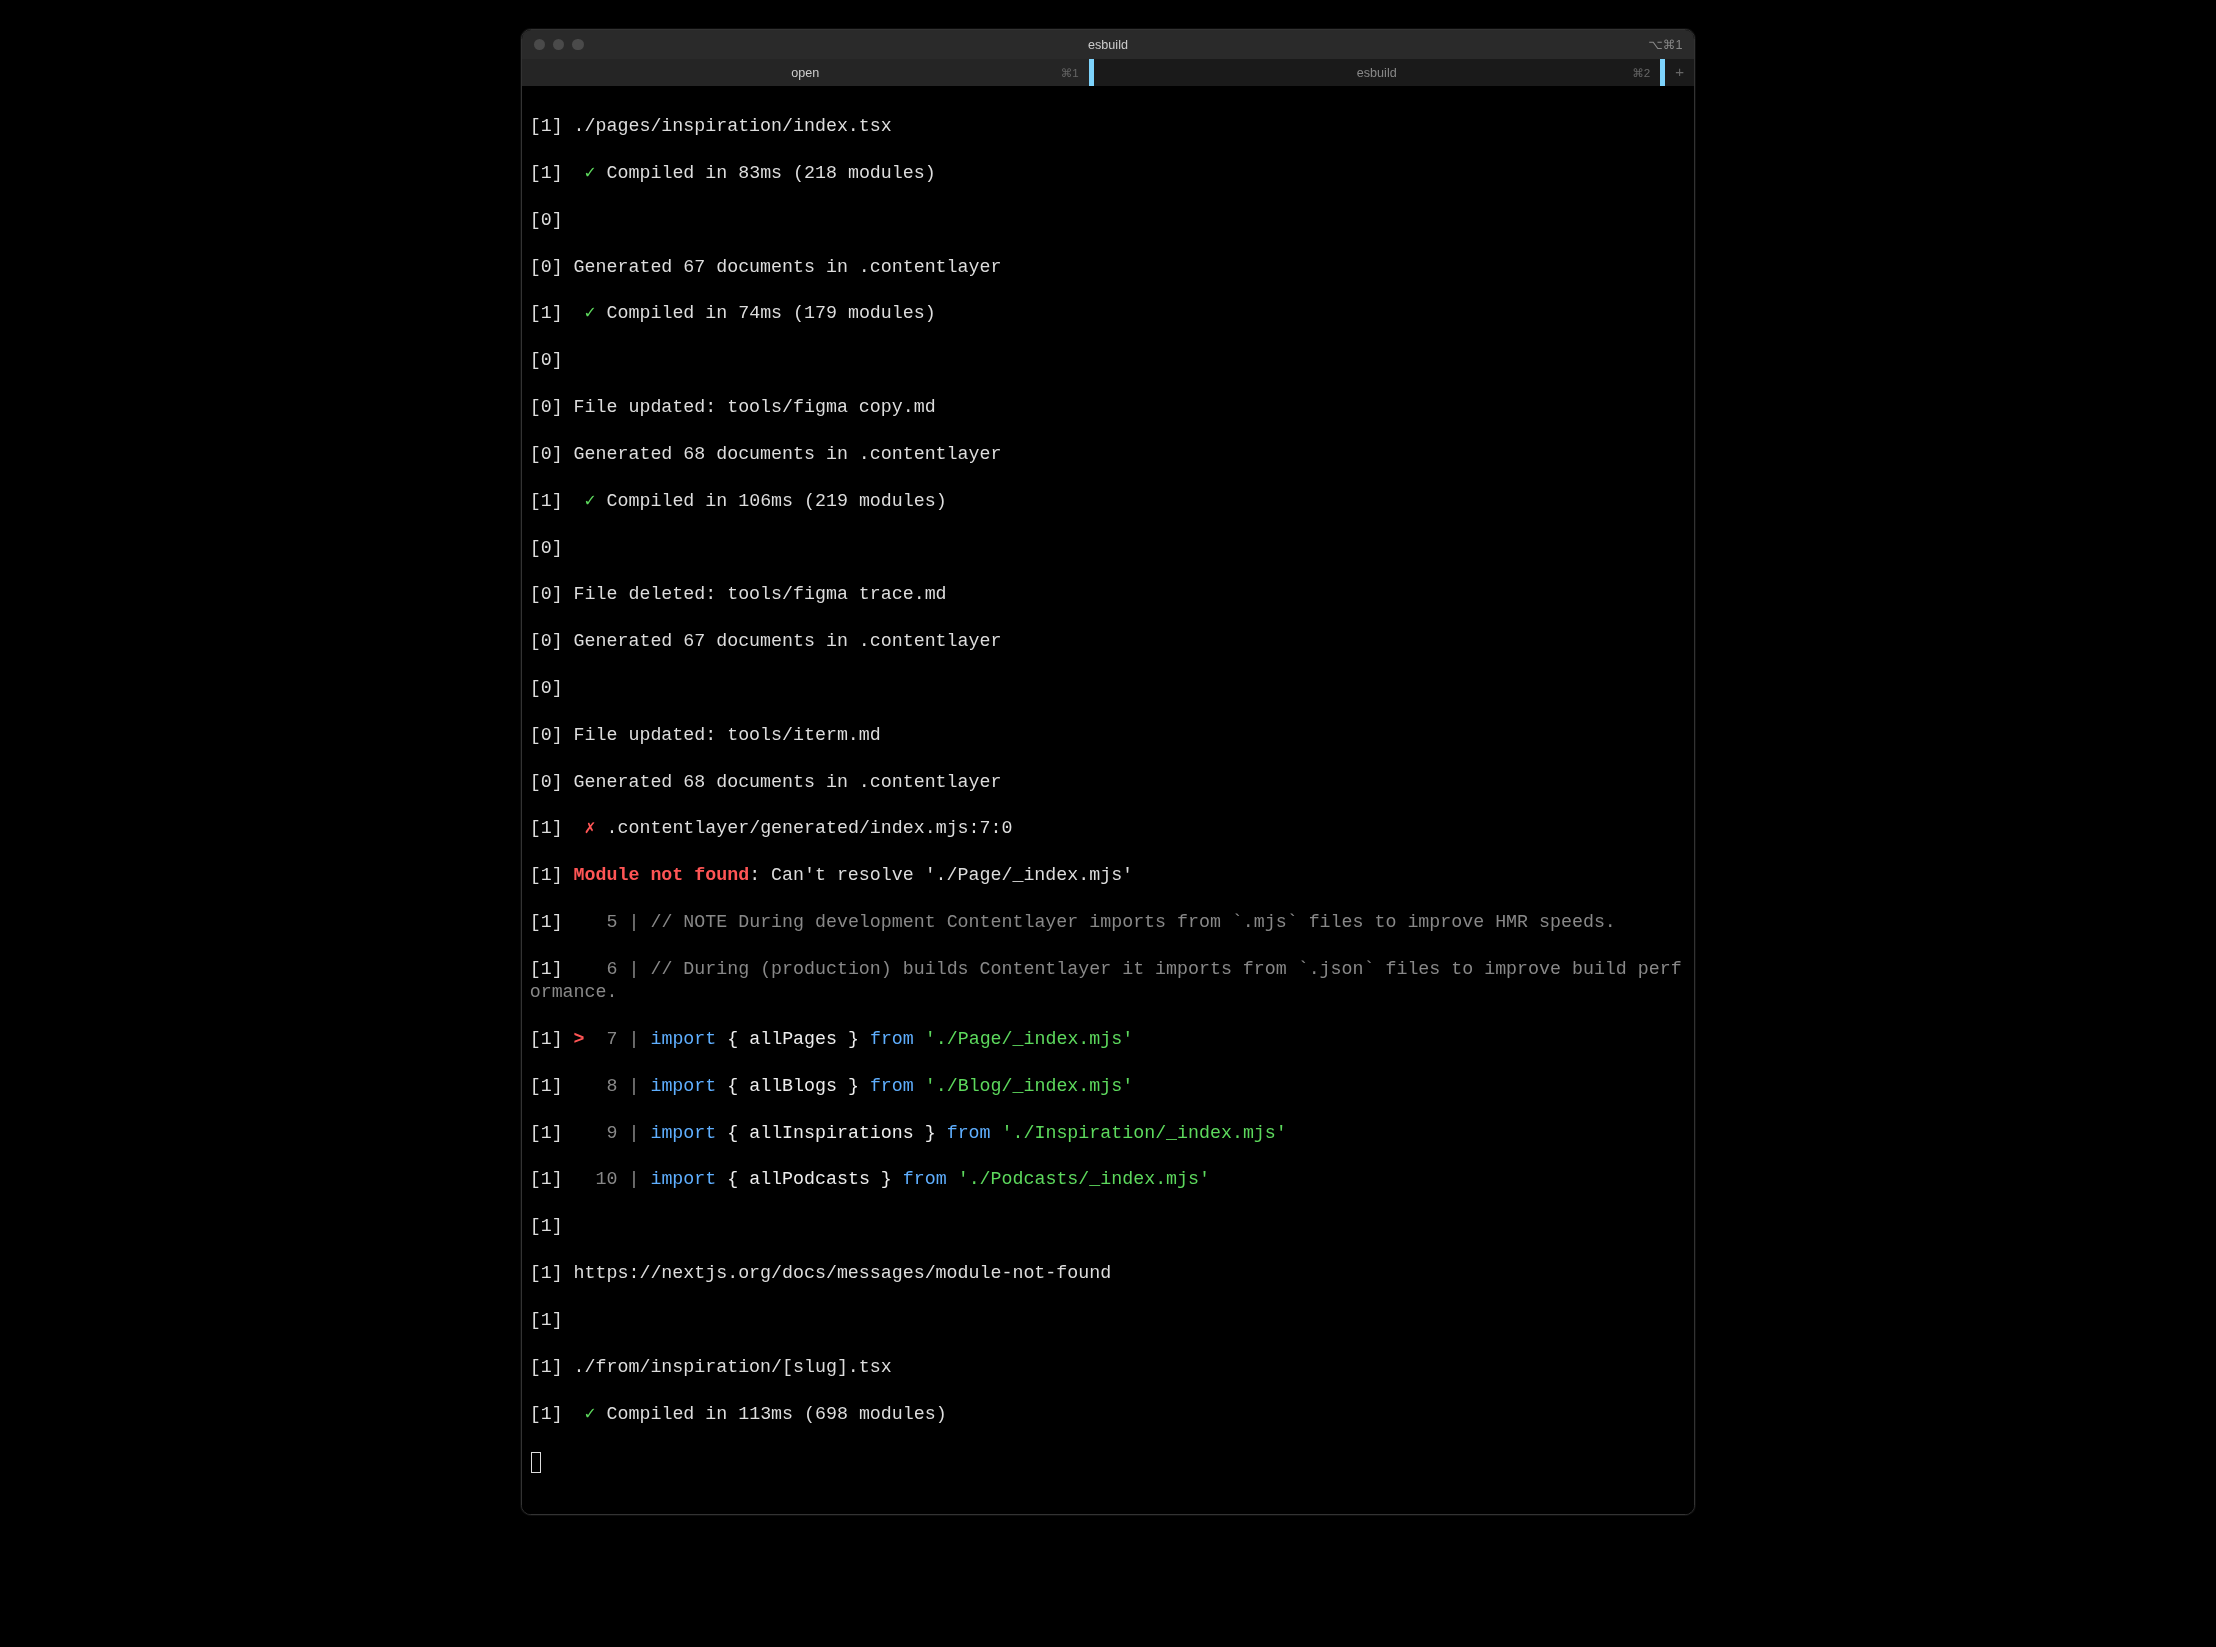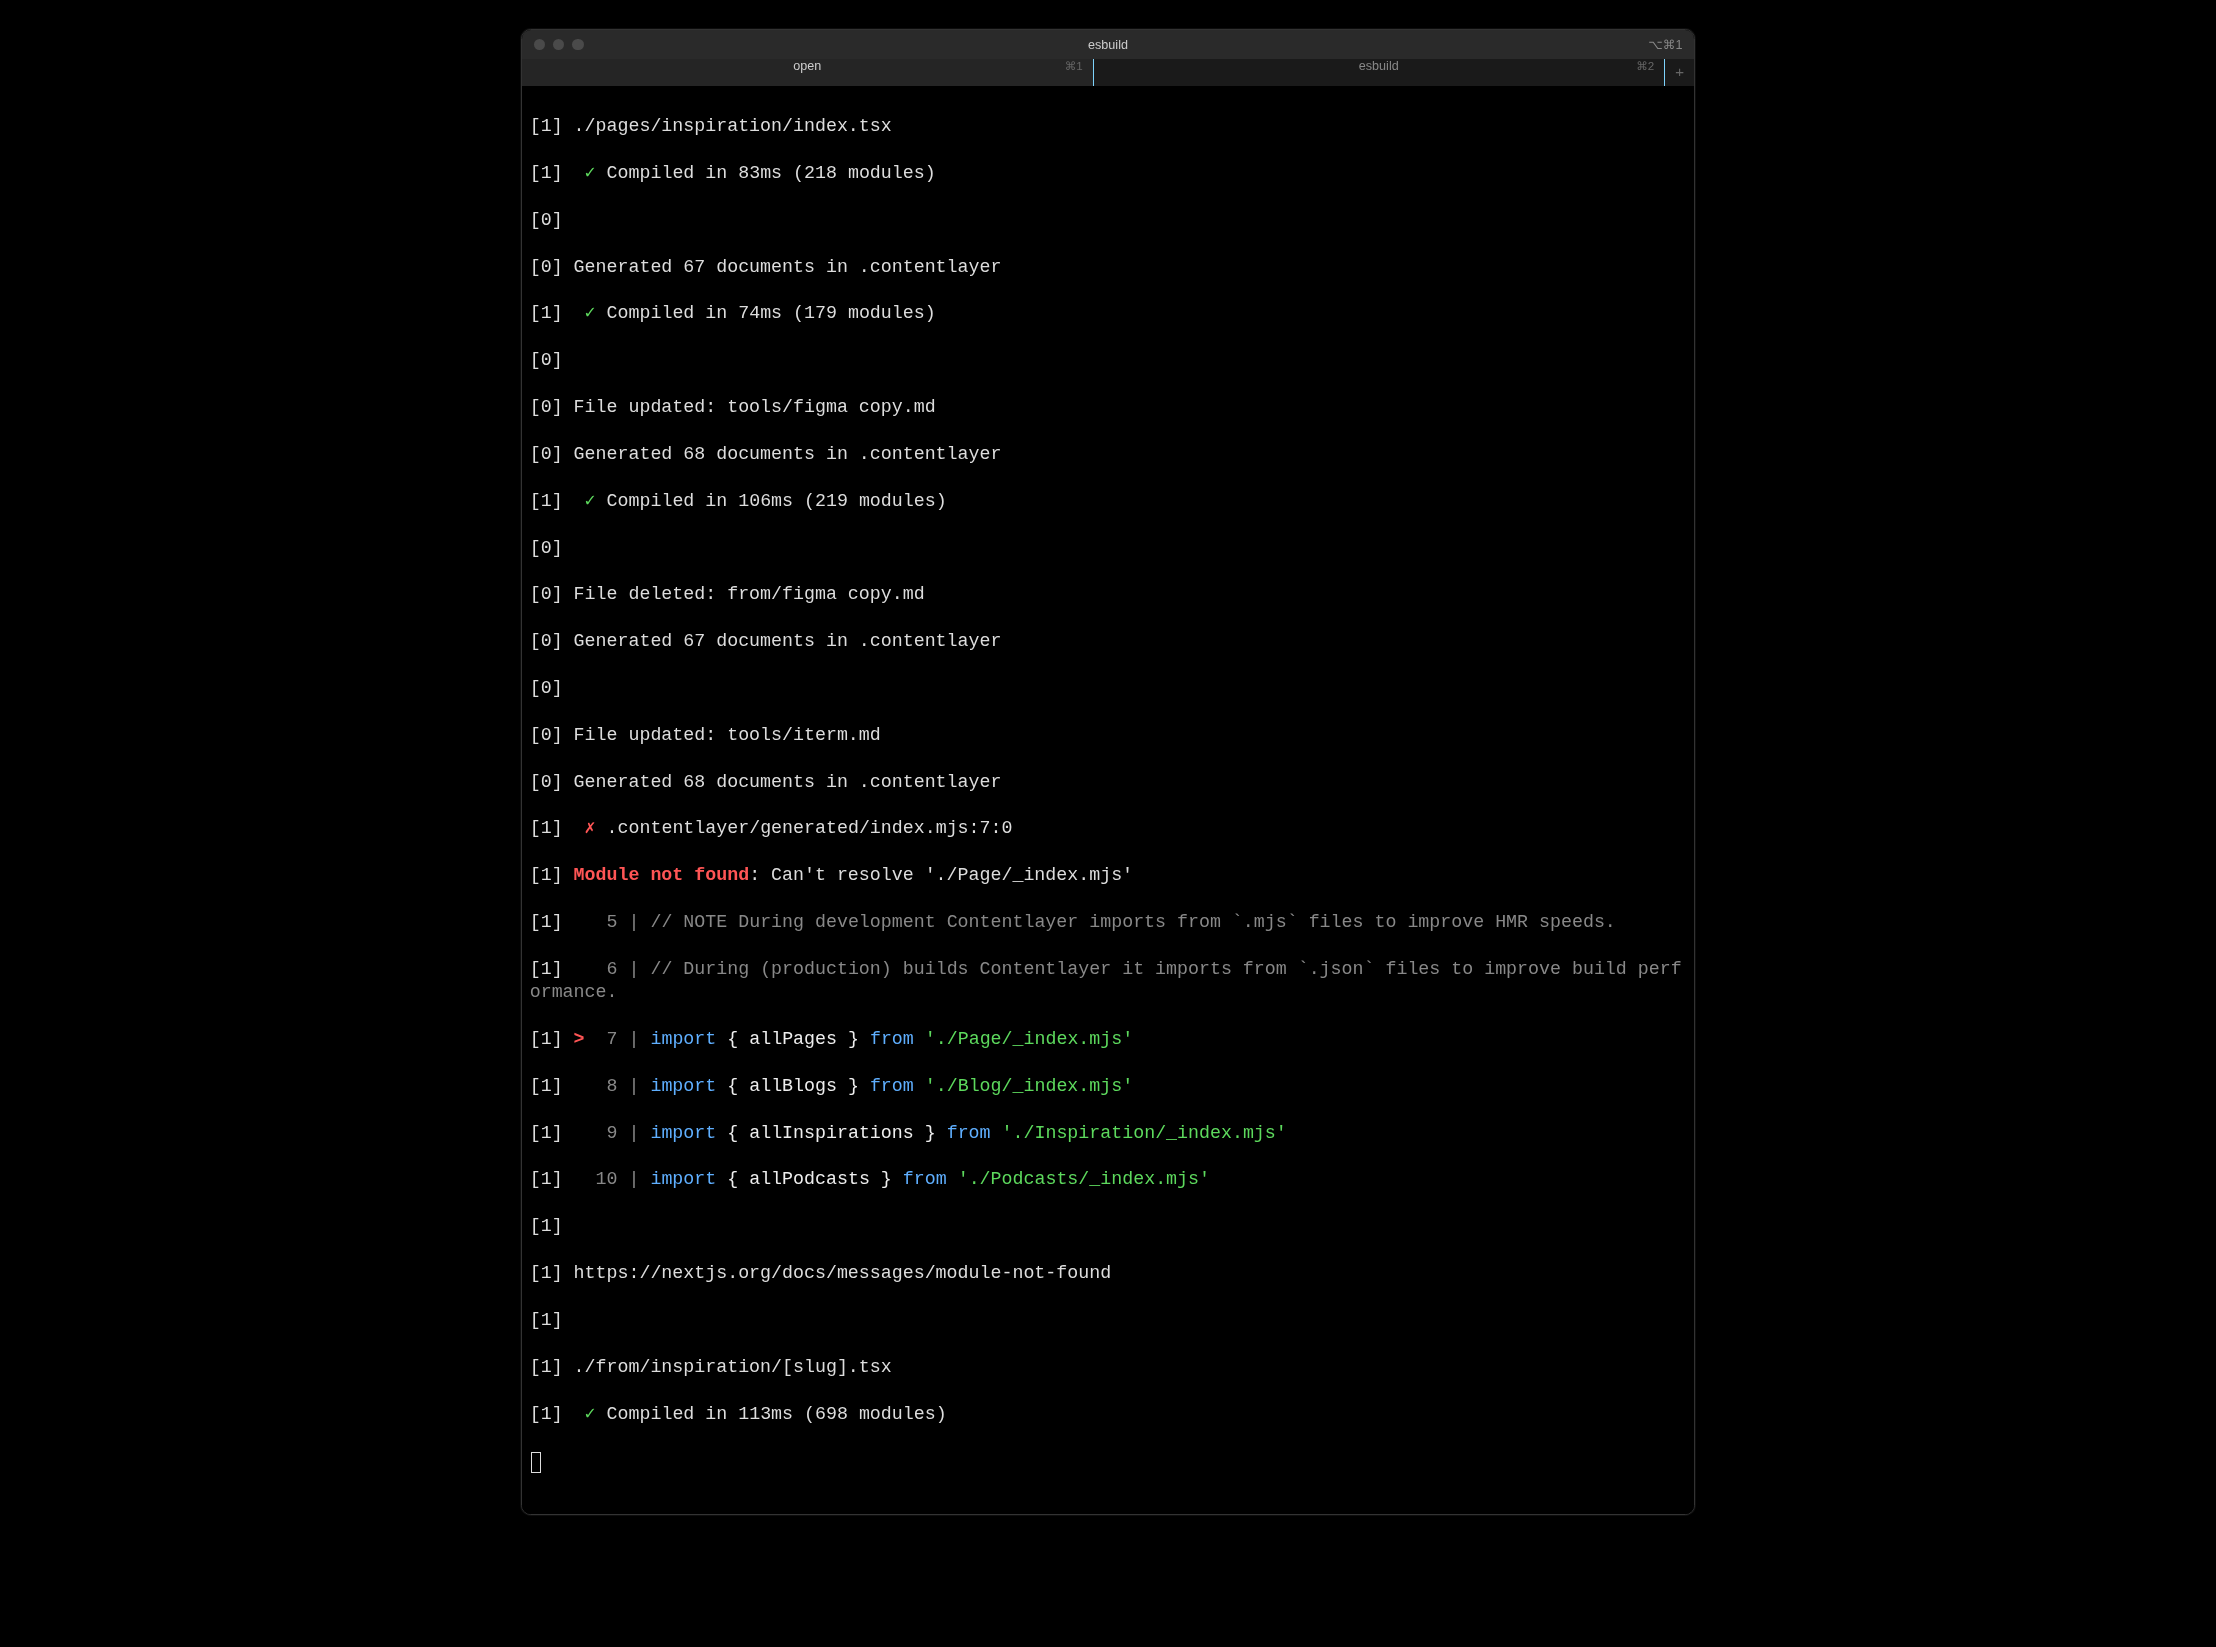--- a/index.html
+++ b/index.html
@@ -60,27 +60,28 @@
     }
     .tabbar {
       display: flex;
       background: #1a1a1a;
       height: 27px;
       align-items: stretch;
     }
     .tab {
       flex: 1;
       display: flex;
+      align-items: center;
       justify-content: center;
       color: #ccc;
       font-size: 12.6px;
       font-family: -apple-system, BlinkMacSystemFont, sans-serif;
       position: relative;
       background: #252525;
-      border-right: 1px solid #7dd3fc;
+      border-right: 5px solid #7dd3fc;
     }
     .tab.inactive {
       background: #1a1a1a;
       color: #888;
     }
     .tab-shortcut {
       position: absolute;
       right: 9.7px;
       color: #666;
       font-size: 11.6px;
@@ -149,21 +150,21 @@
 <div class="line"><span>[1]</span> <span>./pages/inspiration/index.tsx</span></div>
 <div class="line"><span>[1]</span>  <span class="green-bold">✓</span> <span>Compiled in 83ms (218 modules)</span></div>
 <div class="line"><span>[0]</span> <span></span></div>
 <div class="line"><span>[0]</span> <span>Generated 67 documents in .contentlayer</span></div>
 <div class="line"><span>[1]</span>  <span class="green-bold">✓</span> <span>Compiled in 74ms (179 modules)</span></div>
 <div class="line"><span>[0]</span> <span></span></div>
 <div class="line"><span>[0]</span> <span>File updated: tools/figma copy.md</span></div>
 <div class="line"><span>[0]</span> <span>Generated 68 documents in .contentlayer</span></div>
 <div class="line"><span>[1]</span>  <span class="green-bold">✓</span> <span>Compiled in 106ms (219 modules)</span></div>
 <div class="line"><span>[0]</span> <span></span></div>
-<div class="line"><span>[0]</span> <span>File deleted: from/figma copy.md</span></div>
+<div class="line"><span>[0]</span> <span>File deleted: tools/figma trace.md</span></div>
 <div class="line"><span>[0]</span> <span>Generated 67 documents in .contentlayer</span></div>
 <div class="line"><span>[0]</span> <span></span></div>
 <div class="line"><span>[0]</span> <span>File updated: tools/iterm.md</span></div>
 <div class="line"><span>[0]</span> <span>Generated 68 documents in .contentlayer</span></div>
 <div class="line"><span>[1]</span>  <span class="red-bold">✗</span> <span>.contentlayer/generated/index.mjs:7:0</span></div>
 <div class="line"><span>[1]</span> <span class="red-bold">Module not found</span><span>: Can't resolve './Page/_index.mjs'</span></div>
 <div class="line"><span>[1]</span>   <span class="dim"> <span>5</span><span> | </span><span>// NOTE During development Contentlayer imports from `.mjs` files to improve HMR speeds.</span></span></div>
 <div class="line"><span>[1]</span>   <span class="dim"> <span>6</span><span> | </span><span>// During (production) builds Contentlayer it imports from `.json` files to improve build performance.</span></span></div>
 <div class="line"><span>[1]</span> <span class="red-bold">&gt;</span> <span class="dim"> <span>7</span><span> | </span></span><span class="blue">import</span> <span class="white">{ </span><span class="white">allPages</span><span class="white"> } </span><span class="blue">from</span> <span class="green">'./Page/_index.mjs'</span></div>
 <div class="line"><span>[1]</span>   <span class="dim"> <span>8</span><span> | </span></span><span class="blue">import</span> <span class="white">{ </span><span class="white">allBlogs</span><span class="white"> } </span><span class="blue">from</span> <span class="green">'./Blog/_index.mjs'</span></div>

